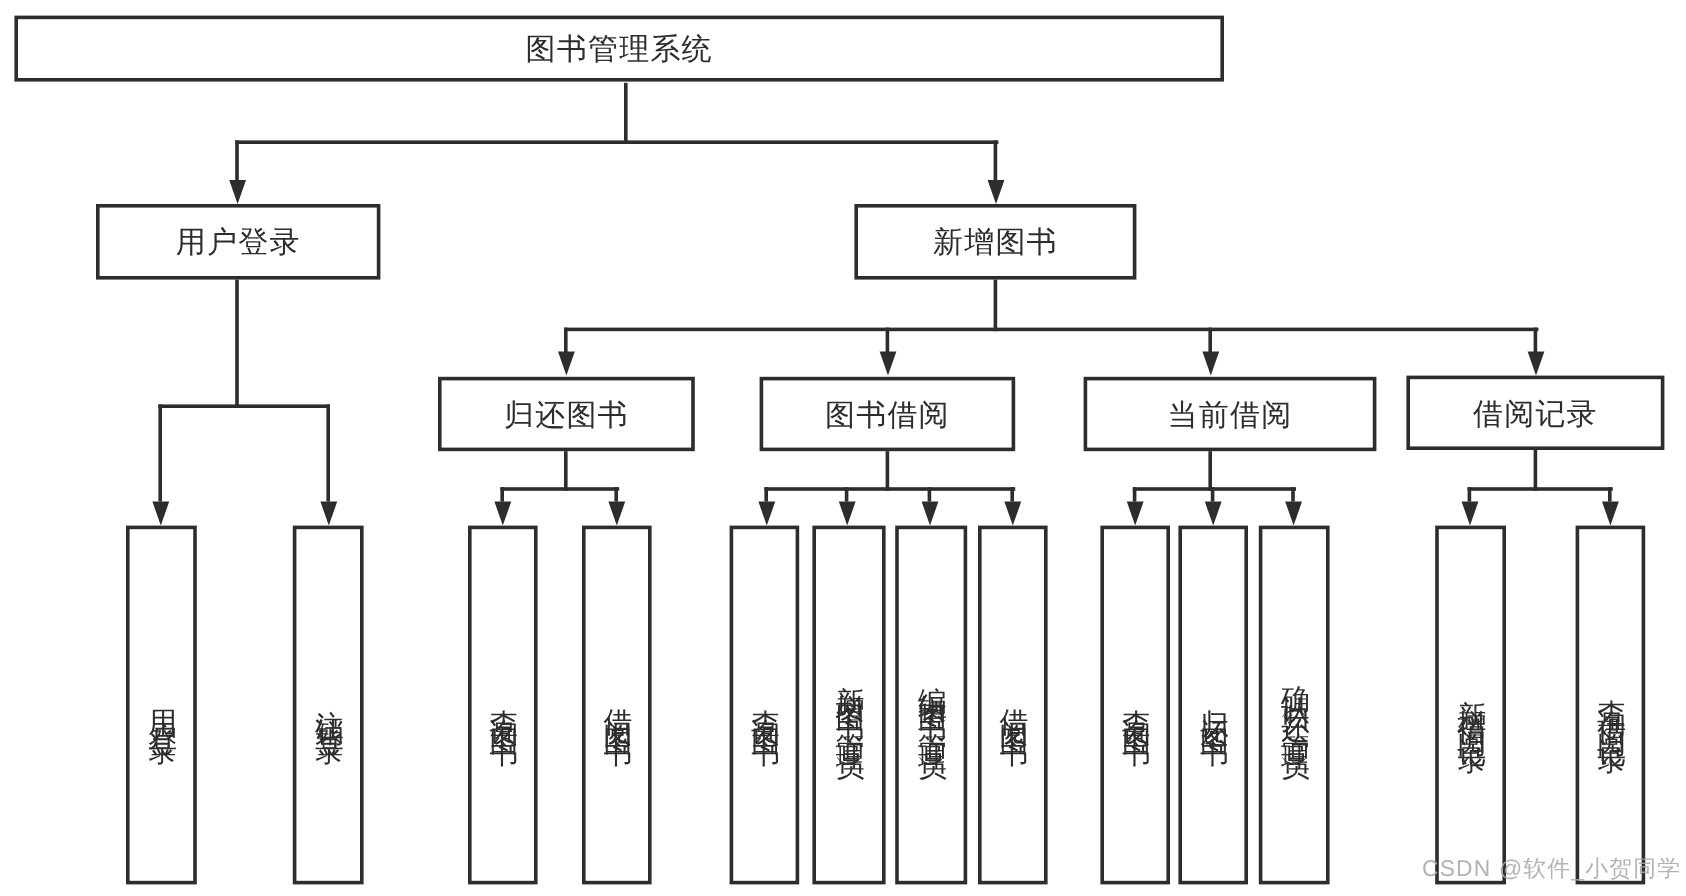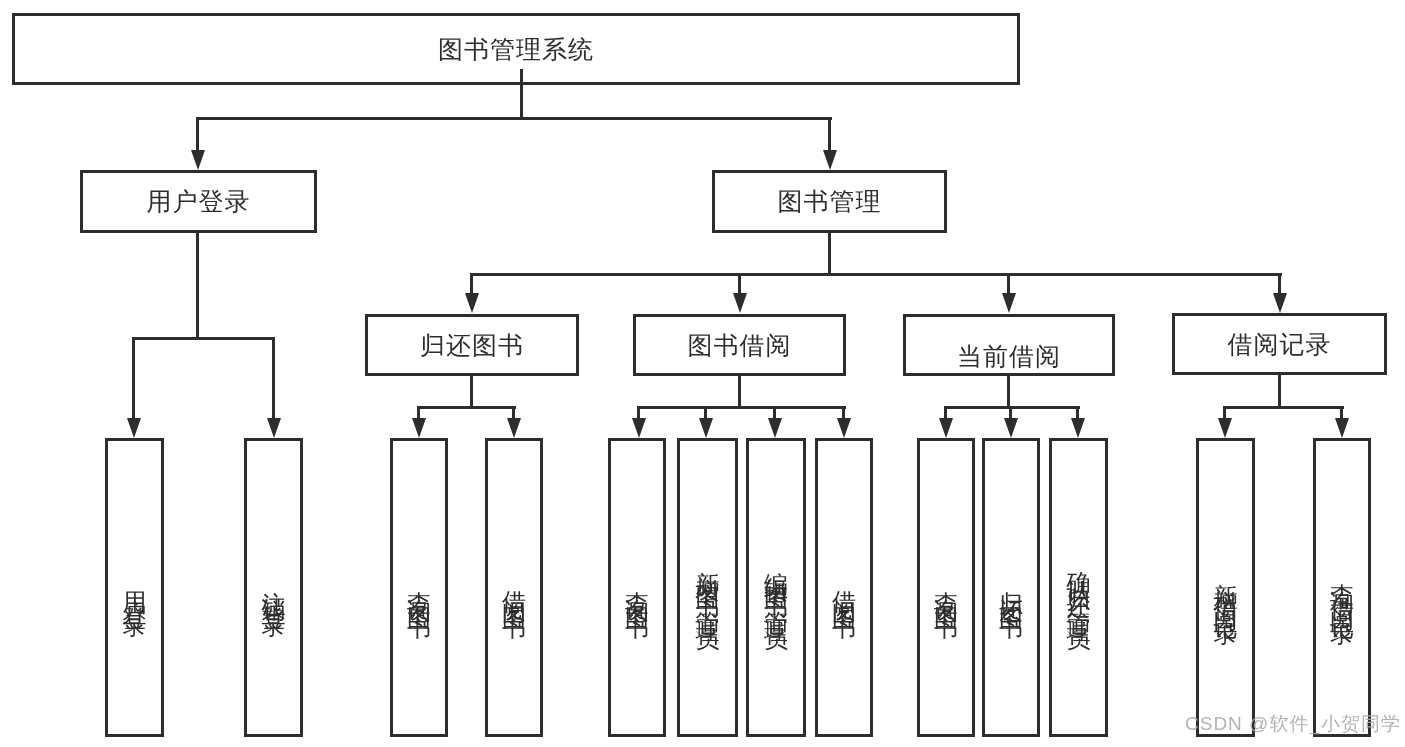--- a/index.html
+++ b/index.html
@@ -56,36 +56,36 @@
     z-index:10;
     white-space:nowrap;
     text-align:right;
   }
 </style>
 </head>
 <body>
 
 <div class="canvas">
 
-  <div class="box" style="left:12px;top:13px;width:1008px;height:72px;">
+  <div class="box" style="left:12px;top:13px;width:1008px;height:55px;">
     <span>图书管理系统</span>
   </div>
 
   <div class="vl" style="left:520px;top:69px;height:51px;"></div>
   <div class="hl" style="left:196px;top:117px;width:636px;"></div>
   <div class="vl" style="left:196px;top:117px;height:34px;"></div>
   <div class="arr" style="left:191px;top:150px;"></div>
   <div class="vl" style="left:828px;top:117px;height:34px;"></div>
   <div class="arr" style="left:823px;top:150px;"></div>
 
   <div class="box" style="left:80px;top:170px;width:237px;height:63px;">
     <span>用户登录</span>
   </div>
   <div class="box" style="left:712px;top:170px;width:235px;height:63px;">
-    <span>图书管理</span>
+    <span>新增图书</span>
   </div>
 
   <div class="vl" style="left:196px;top:233px;height:107px;"></div>
   <div class="hl" style="left:132px;top:337px;width:143px;"></div>
   <div class="vl" style="left:132px;top:337px;height:81px;"></div>
   <div class="arr" style="left:127px;top:418px;"></div>
   <div class="vl" style="left:272px;top:337px;height:81px;"></div>
   <div class="arr" style="left:267px;top:418px;"></div>
 
   <div class="vl" style="left:828px;top:233px;height:43px;"></div>
@@ -98,21 +98,21 @@
   <div class="arr" style="left:1002px;top:293px;"></div>
   <div class="vl" style="left:1278px;top:273px;height:22px;"></div>
   <div class="arr" style="left:1273px;top:293px;"></div>
 
   <div class="box" style="left:365px;top:314px;width:214px;height:62px;">
     <span>归还图书</span>
   </div>
   <div class="box" style="left:633px;top:314px;width:213px;height:62px;">
     <span>图书借阅</span>
   </div>
-  <div class="box" style="left:903px;top:314px;width:212px;height:62px;align-items:flex-end;">
+  <div class="box" style="left:903px;top:314px;width:244px;height:62px;">
     <span>当前借阅</span>
   </div>
   <div class="box" style="left:1172px;top:313px;width:215px;height:62px;">
     <span>借阅记录</span>
   </div>
 
   <div class="vl" style="left:470px;top:376px;height:33px;"></div>
   <div class="hl" style="left:417px;top:406px;width:99px;"></div>
   <div class="vl" style="left:417px;top:406px;height:12px;"></div>
   <div class="arr" style="left:412px;top:418px;"></div>

